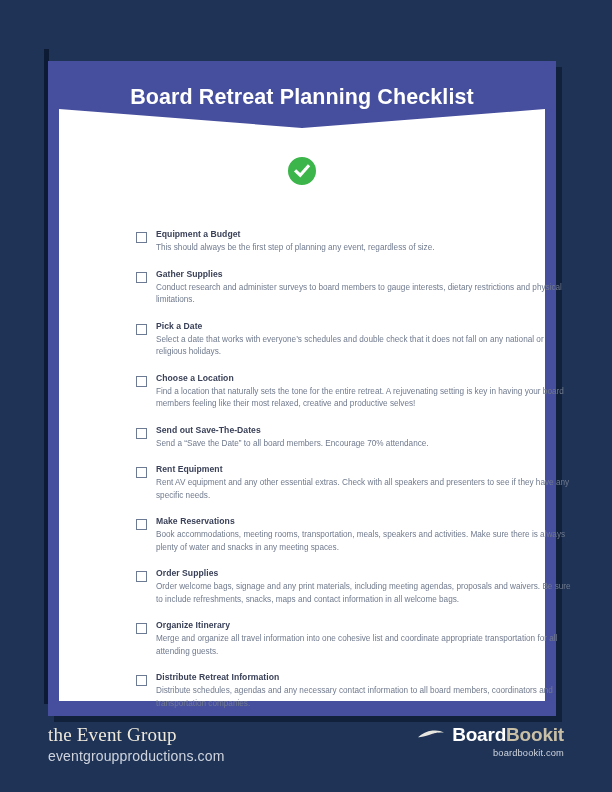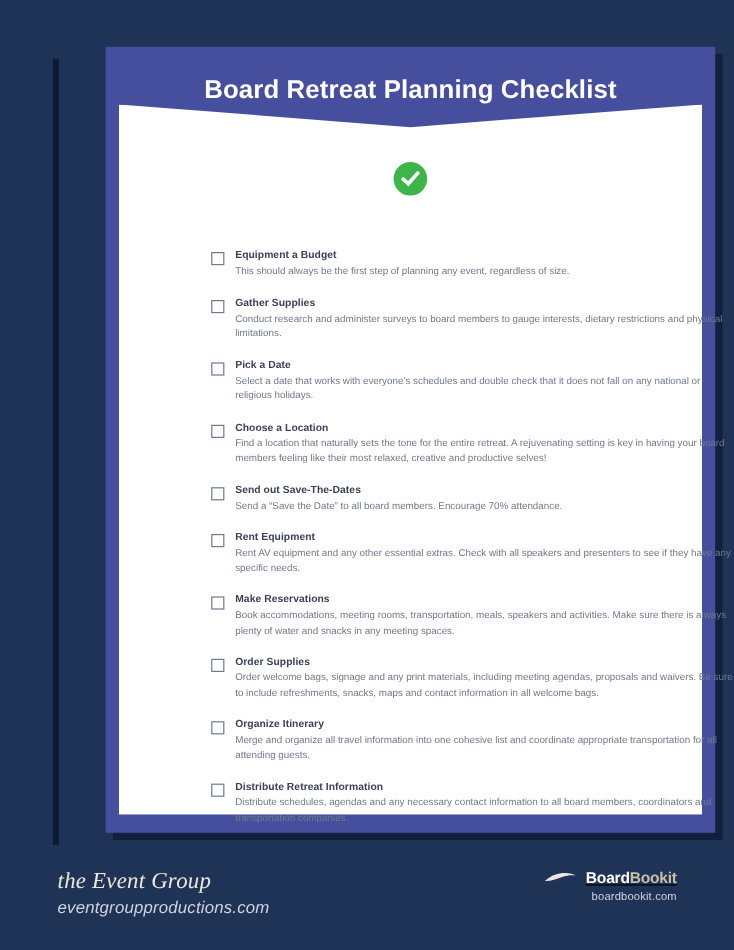--- a/index.html
+++ b/index.html
@@ -14,26 +14,25 @@
     background: #1e3355;
     font-family: "Liberation Sans", sans-serif;
     position: relative;
     overflow: hidden;
   }
 
   
   #checklist-card {
     position: absolute;
     left: 48px;
-    top: 39px;
+    top: 61px;
     width: 508px;
     height: 655px;
     background: #464e9e;
     box-shadow: 6px 6px 0 0 rgba(8,17,38,0.55);
-    margin-left: 40px;
   }
 
   
   #card-edge-shadow {
     position: absolute;
     left: 44px;
     top: 49px;
     width: 5px;
     height: 655px;
     background: #0d1a33;
@@ -137,21 +136,21 @@
     left: 0;
     top: 712px;
     width: 612px;
     height: 80px;
     padding: 0 48px;
     display: flex;
     align-items: flex-start;
     justify-content: space-between;
   }
 
-  #event-group-logo { padding-top: 13px; font-style: italic; }
+  #event-group-logo { padding-top: 13px; }
 
   #event-group-name {
     display: block;
     font-family: "Liberation Serif", serif;
     color: #efe9dc;
     font-size: 19px;
     line-height: 1.05;
     letter-spacing: 0.2px;
   }
   #event-group-url {
@@ -169,26 +168,25 @@
   #bb-wordmark-row {
     display: flex;
     align-items: center;
     justify-content: flex-end;
   }
   #bb-swoosh-icon {
     display: block;
     margin-right: 7px;
   }
   #bb-wordmark {
-    font-size: 13px;
+    font-size: 19px;
     font-weight: bold;
     letter-spacing: -0.2px;
     line-height: 1;
     white-space: nowrap;
-    text-decoration: underline;
   }
   #bb-word-board { color: #ffffff; }
   #bb-word-bookit { color: #c8bfa6; }
   #boardbookit-url {
     display: block;
     color: #cfd4de;
     font-size: 9.3px;
     letter-spacing: 0.15px;
     margin-top: 4px;
   }

